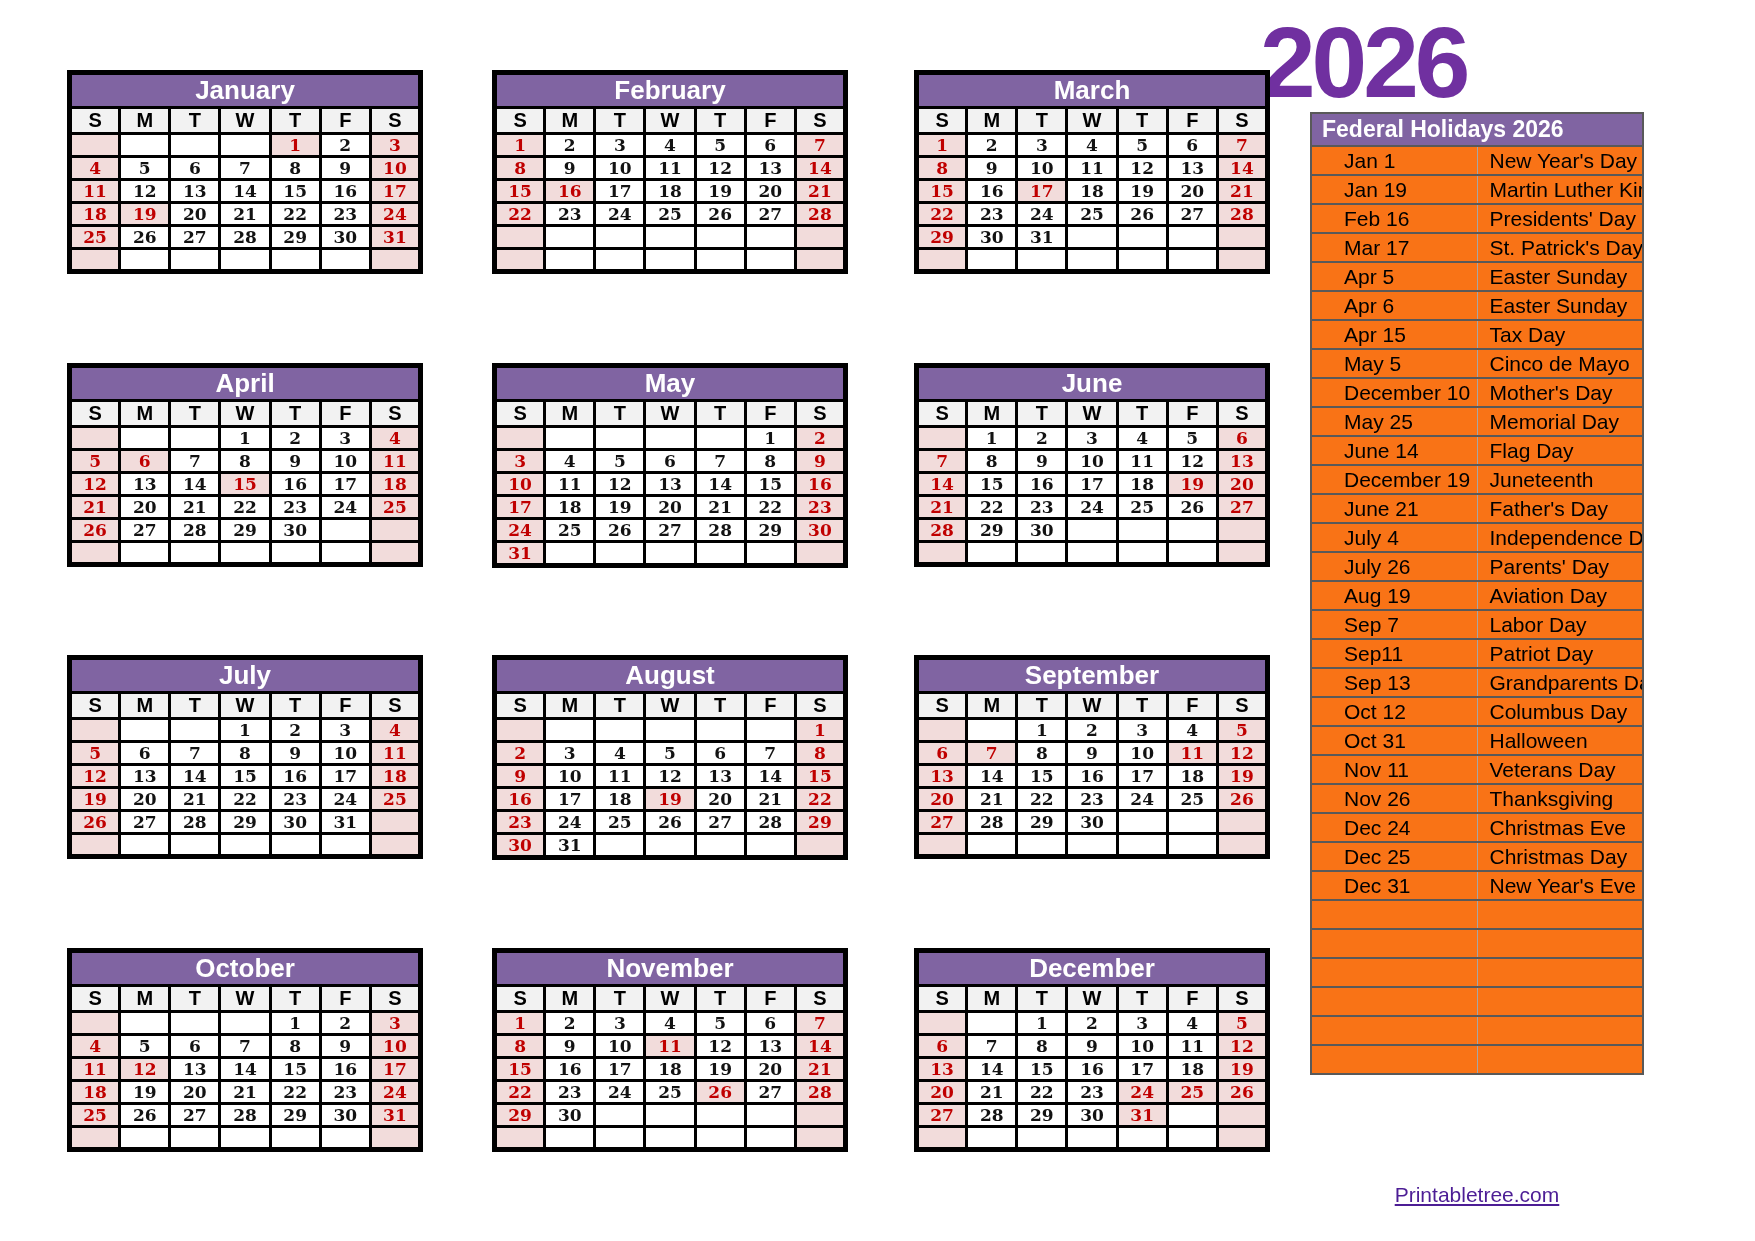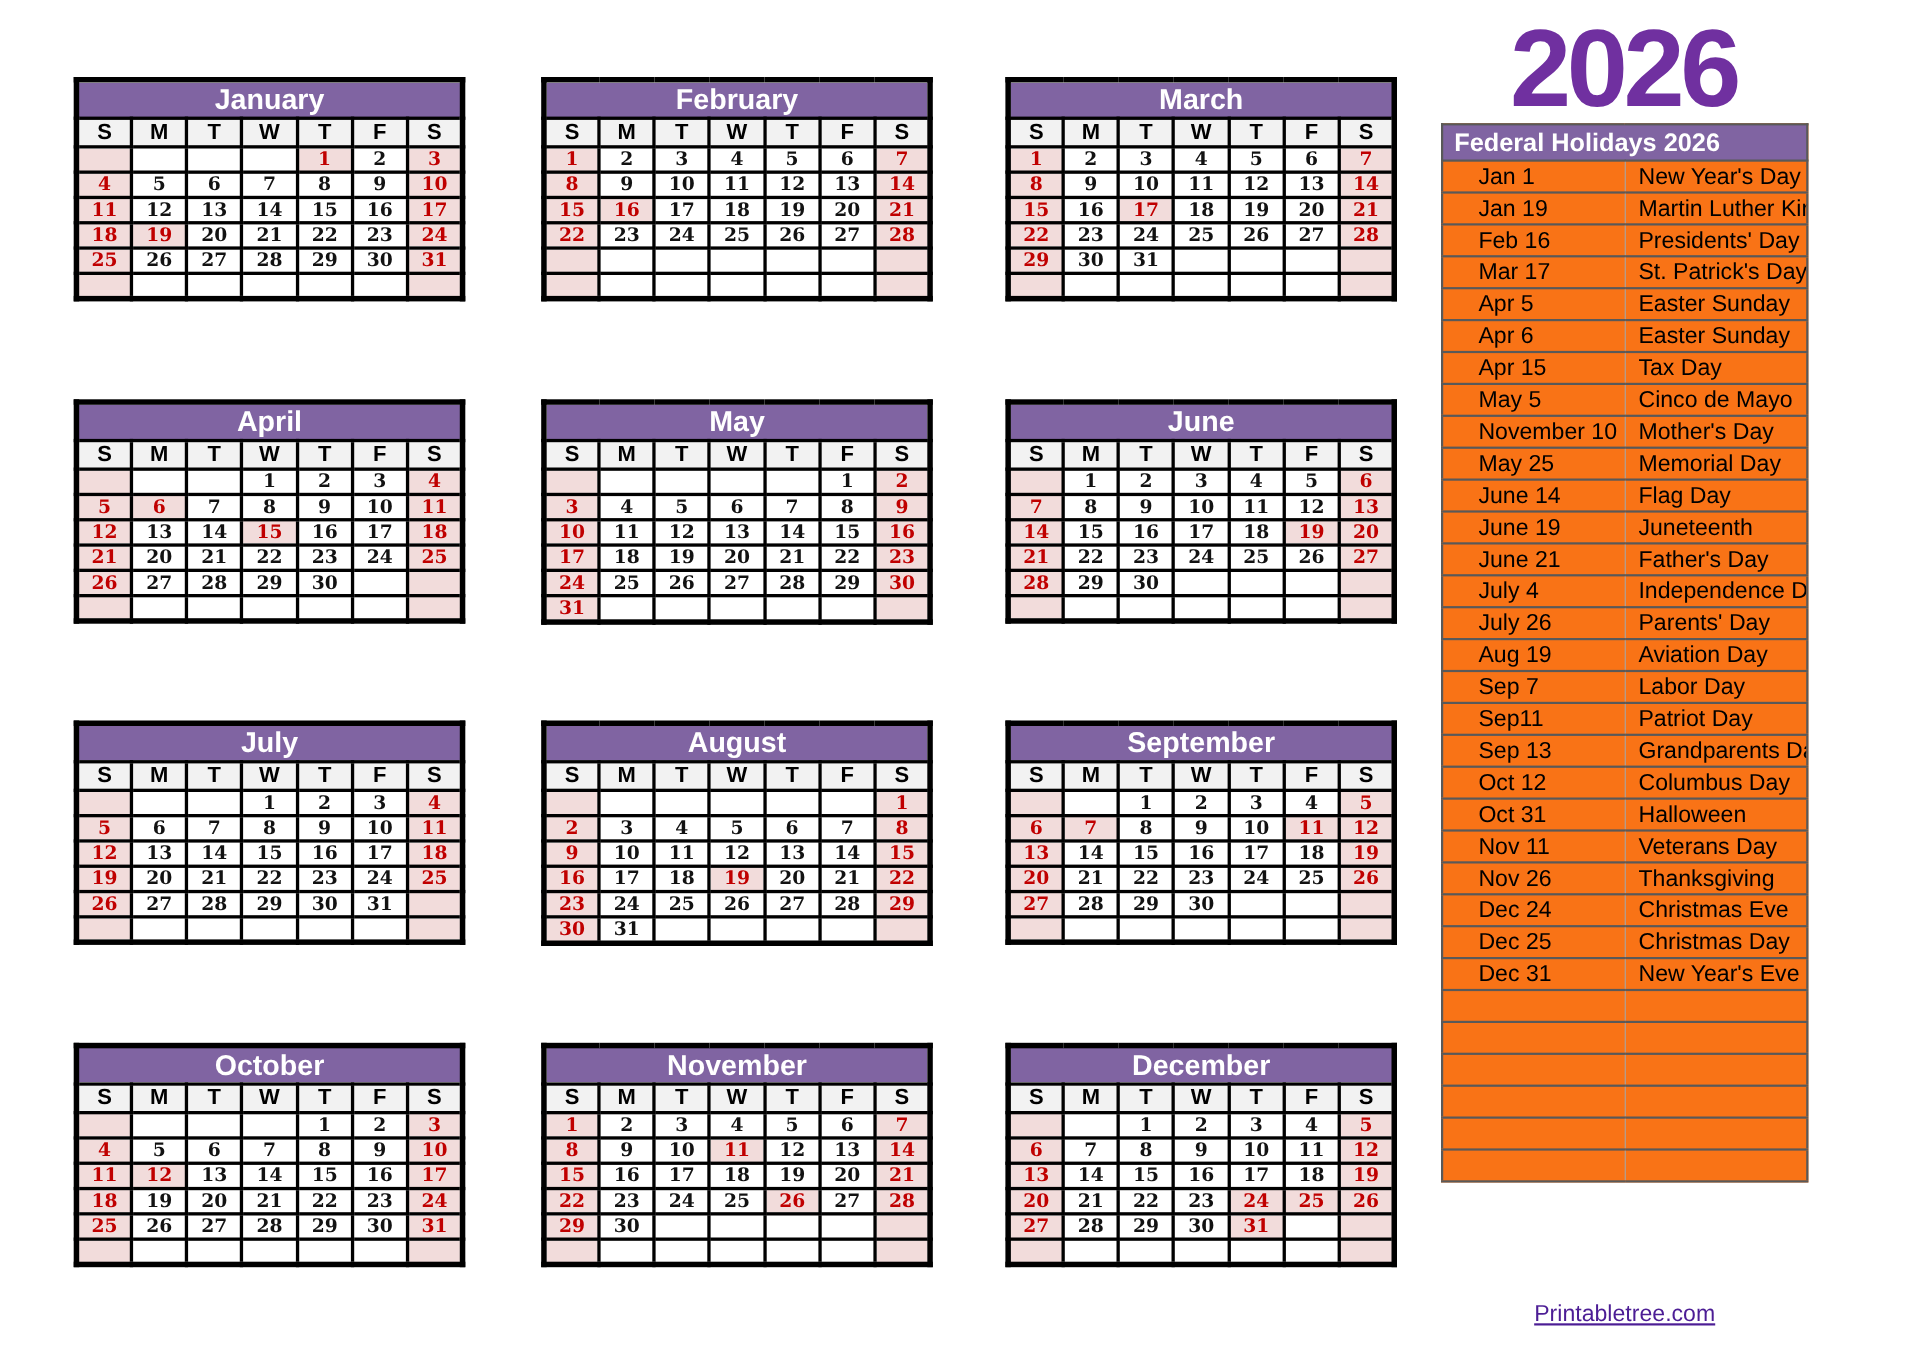--- a/index.html
+++ b/index.html
@@ -54,21 +54,21 @@
   }
   table.month td.day.pink {
     background: #F2DCDB;
     color: #C00000;
   }
 
   
   #year-title {
     position: absolute;
     left: 1260px; top: 12px; width: 432px;
-    text-align: center;
+    text-align: left;
     font-size: 100px;
     font-weight: 900;
     letter-spacing: -4px;
     line-height: 1;
     color: #7030A0;
     font-family: "Liberation Sans", sans-serif;
   }
 
   
   #holidays {
@@ -999,33 +999,33 @@
       </tr>
       <tr>
         <td class="hdate">Apr 15</td>
         <td class="hname">Tax Day</td>
       </tr>
       <tr>
         <td class="hdate">May 5</td>
         <td class="hname">Cinco de Mayo</td>
       </tr>
       <tr>
-        <td class="hdate">November 10</td>
+        <td class="hdate">December 10</td>
         <td class="hname">Mother's Day</td>
       </tr>
       <tr>
         <td class="hdate">May 25</td>
         <td class="hname">Memorial Day</td>
       </tr>
       <tr>
         <td class="hdate">June 14</td>
         <td class="hname">Flag Day</td>
       </tr>
       <tr>
-        <td class="hdate">June 19</td>
+        <td class="hdate">December 19</td>
         <td class="hname">Juneteenth</td>
       </tr>
       <tr>
         <td class="hdate">June 21</td>
         <td class="hname">Father's Day</td>
       </tr>
       <tr>
         <td class="hdate">July 4</td>
         <td class="hname">Independence Day</td>
       </tr>

